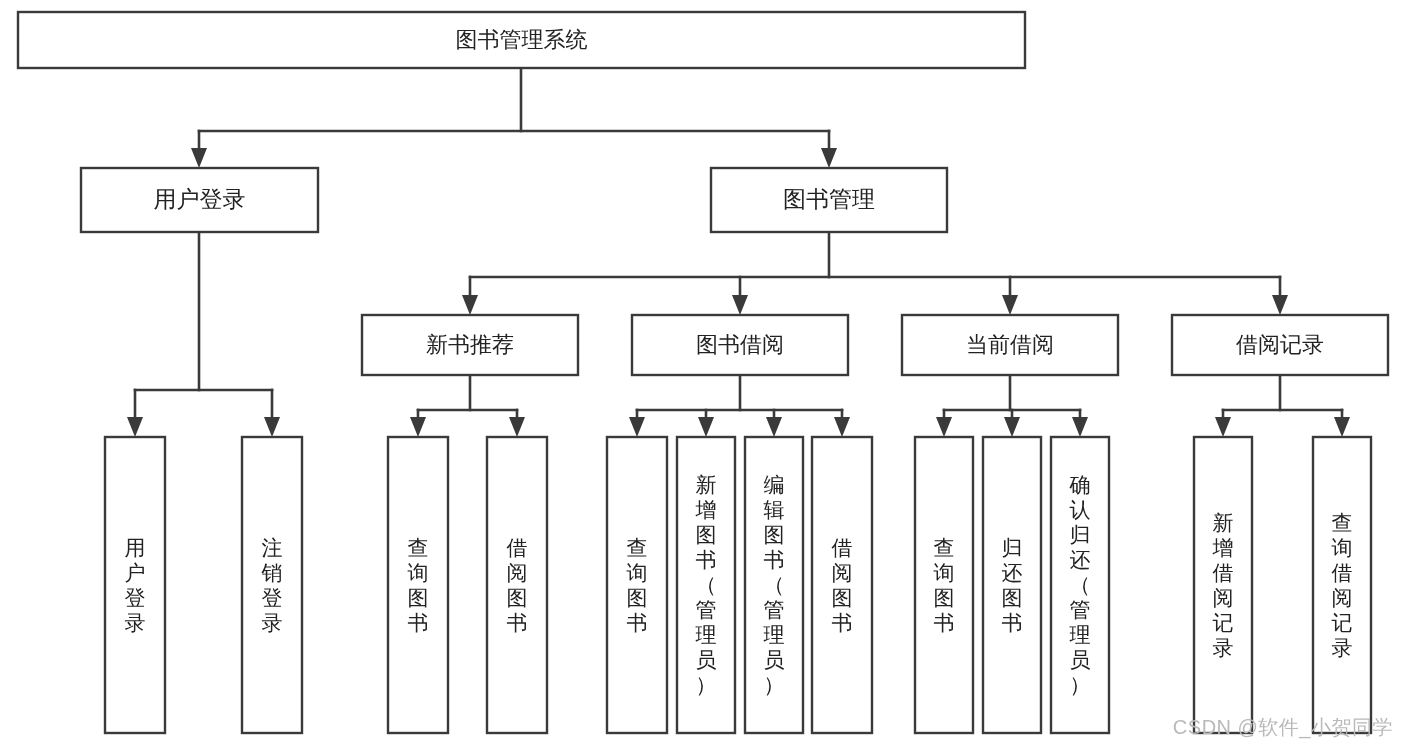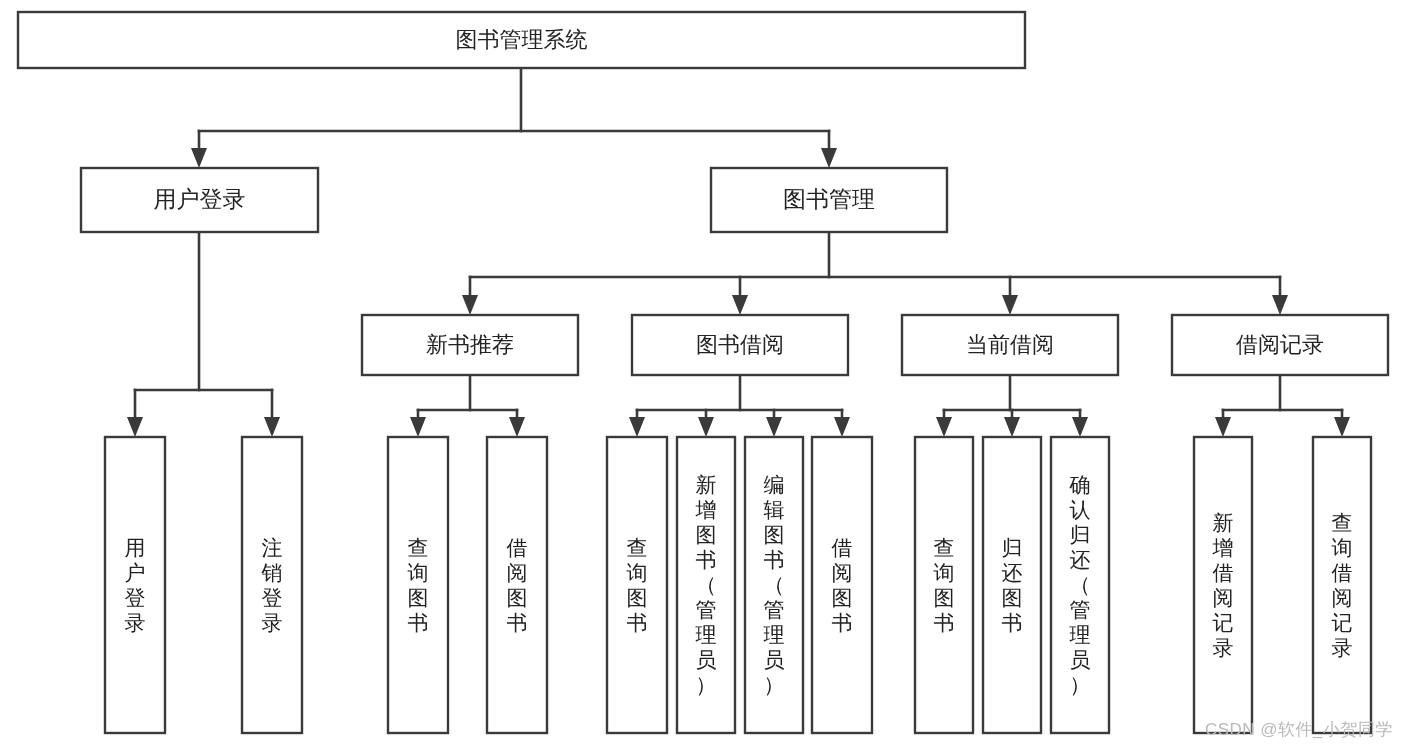--- a/index.html
+++ b/index.html
@@ -50,21 +50,21 @@
     font-size: 23px;
   }
   .label-h-2 {
     font-size: 22px;
   }
   .watermark {
     position: absolute;
     right: 12px;
     bottom: 6px;
     font-family: "Liberation Sans", "DejaVu Sans", sans-serif;
-    font-size: 17px;
+    font-size: 20px;
     color: #b9b9b9;
     white-space: nowrap;
     pointer-events: none;
     letter-spacing: 0.5px;
     margin-left: 45px;
   }
 </style>
 </head>
 <body>
 

